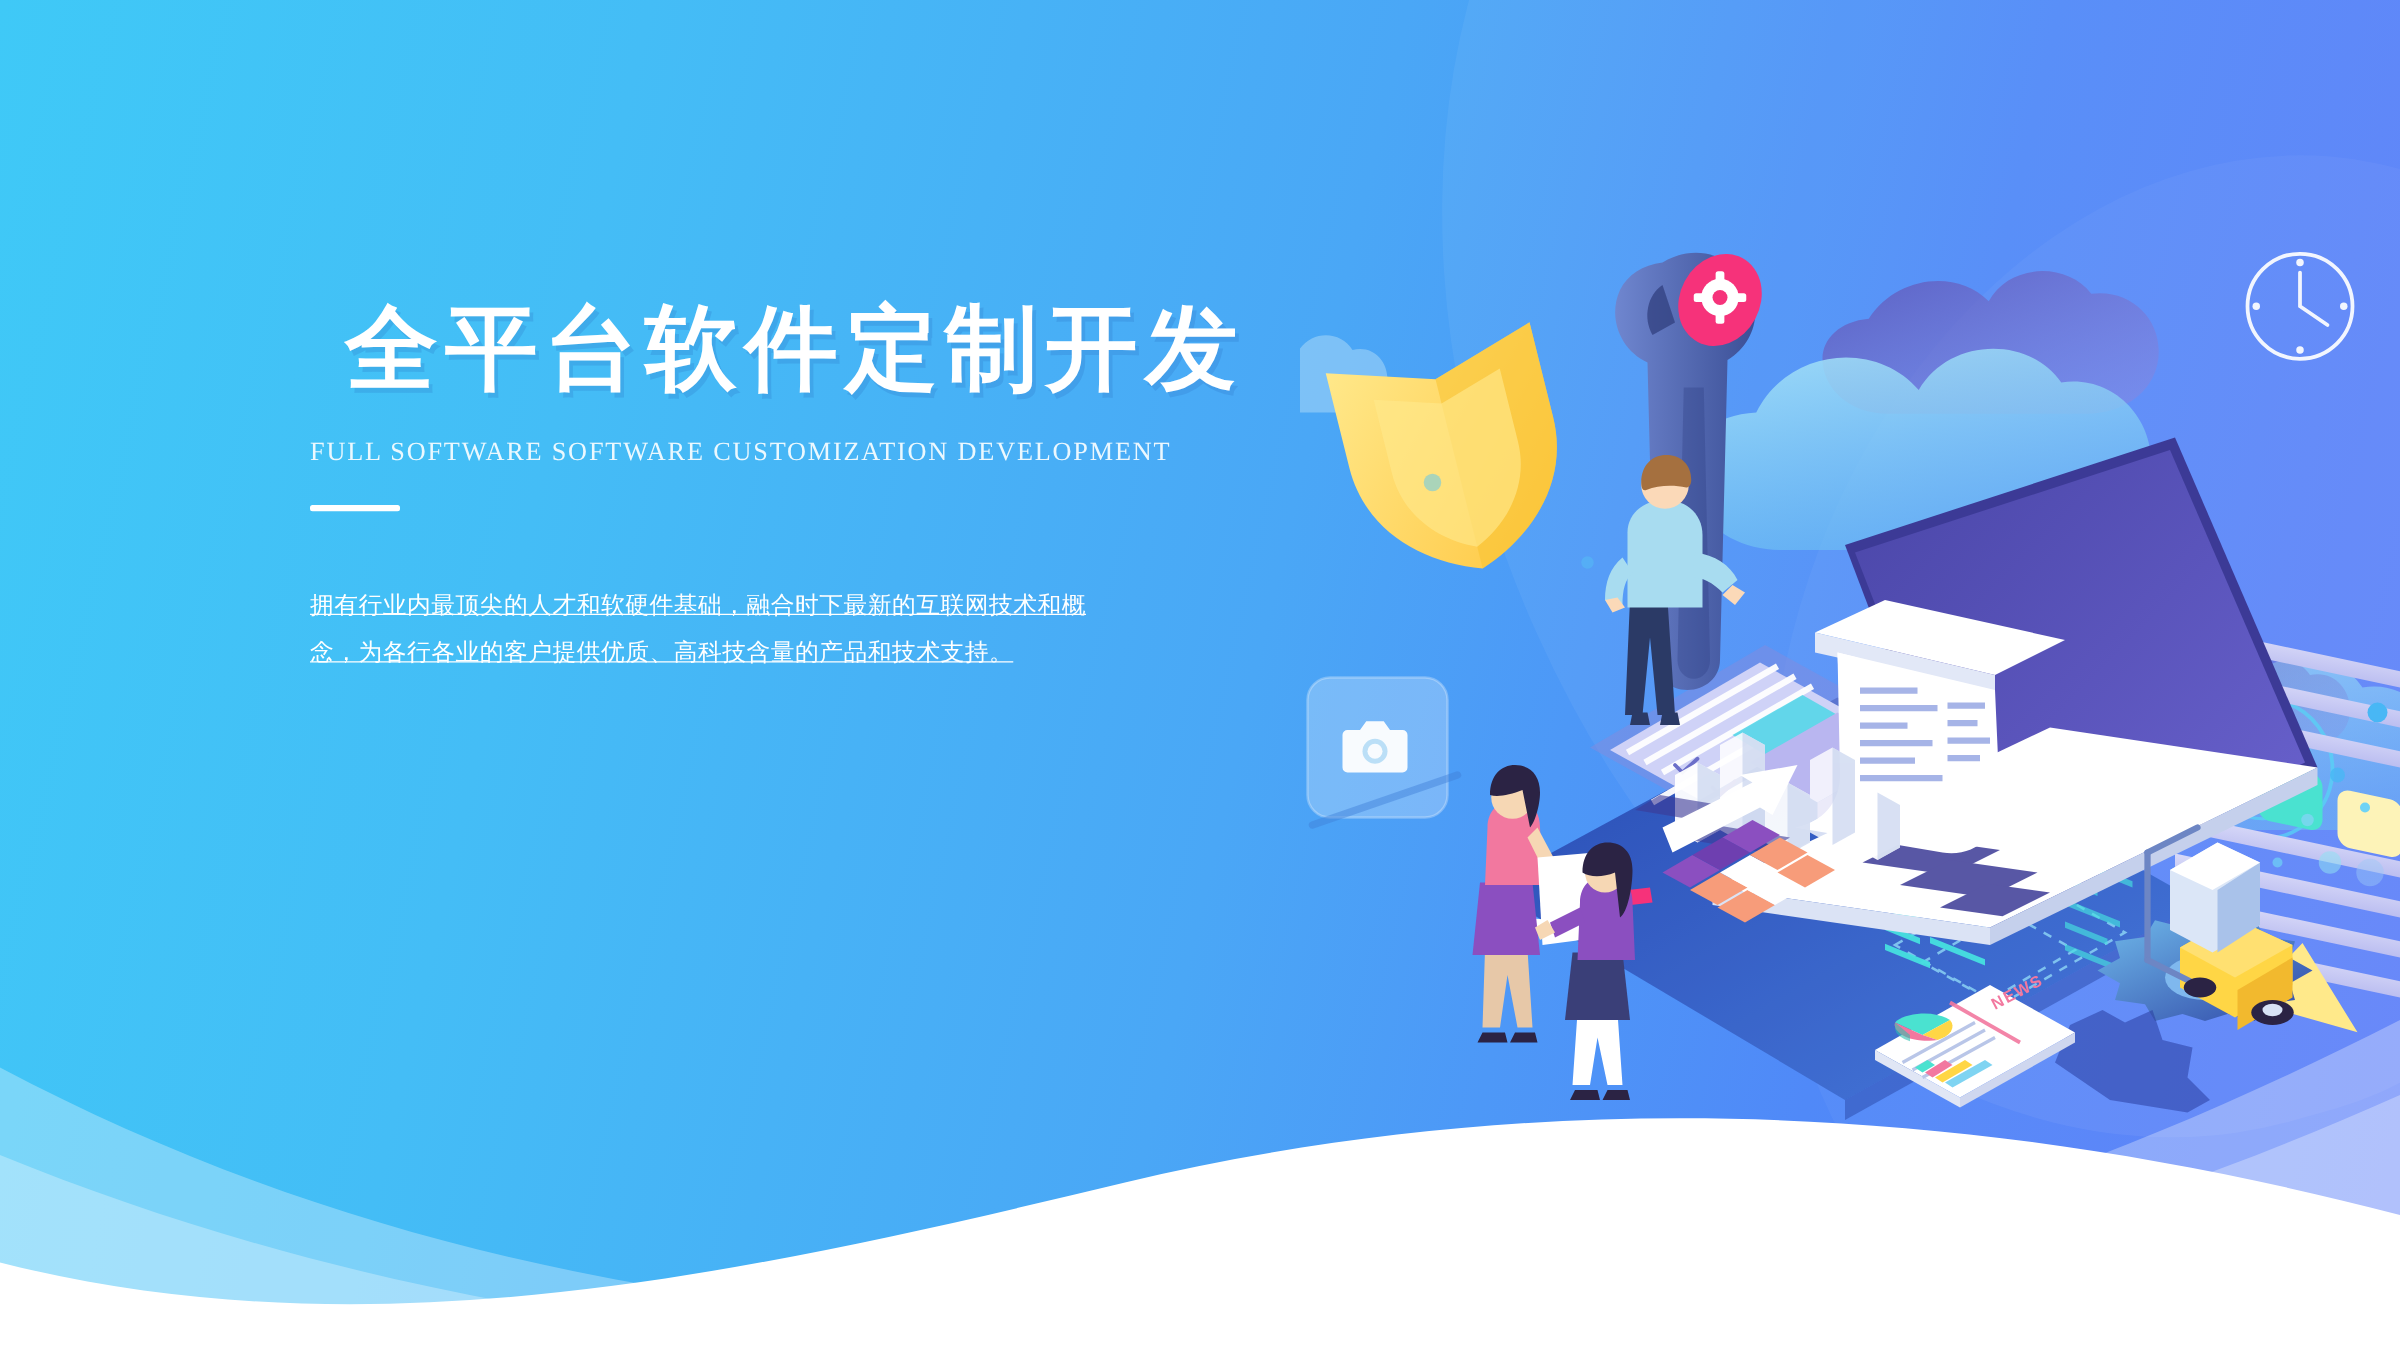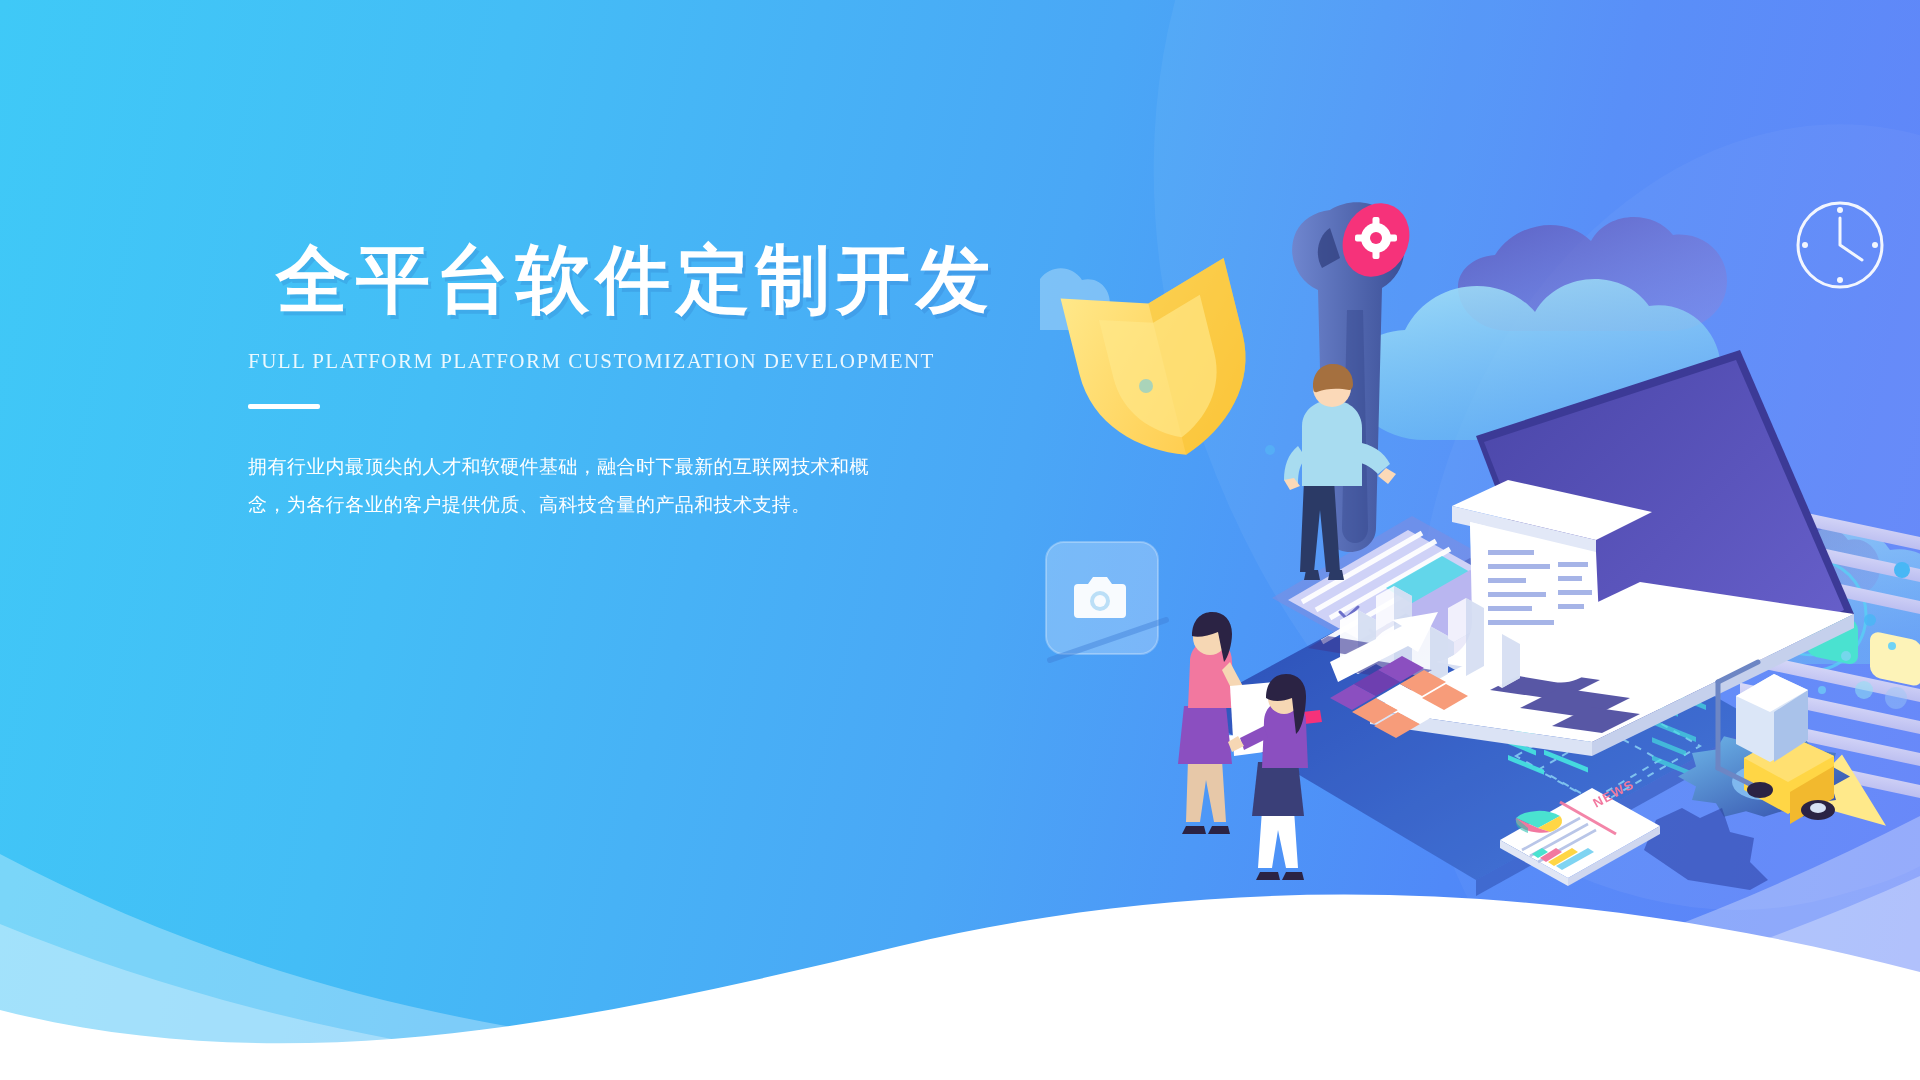--- a/index.html
+++ b/index.html
@@ -49,23 +49,23 @@
     margin-top:28px;
     font-family:"Liberation Serif", serif;
     font-size:21px; color:#f2fbff; letter-spacing:1.45px;
     white-space:nowrap; opacity:.96;
   }
   .rule {
     margin-top:30px; width:72px; height:5px;
     background:#ffffff; border-radius:2px;
   }
   .body-copy {
-    margin-top:38px; width:640px;
+    margin-top:56px; width:640px;
     font-family:"DejaVu Sans", sans-serif;
-    font-size:19px; line-height:2.0; color:#ffffff; letter-spacing:.4px;
+    font-size:19px; line-height:2.0; color:#ffffff; letter-spacing:.4px;text-decoration:underline;
   }
 
   
   .art { position:absolute; left:1040px; top:150px; width:880px; height:760px; }
   .art svg { display:block; }
 </style>
 </head>
 <body>
 
 <div class="banner">
@@ -446,21 +446,21 @@
         <circle cx="856" cy="548" r="11" fill="#9bc7f7" opacity=".45"></circle>
         <circle cx="782" cy="540" r="4" fill="#6fd3f5" opacity=".7"></circle>
         <circle cx="106" cy="236" r="7" fill="#55c6f5" opacity=".5"></circle>
         <circle cx="230" cy="300" r="5" fill="#55c6f5" opacity=".4"></circle>
       </g>
     </svg>
   </div>
 
   <div class="copy">
     <h1 class="title">全平台软件定制开发</h1>
-    <div class="subtitle">FULL PLATFORM PLATFORM CUSTOMIZATION DEVELOPMENT</div>
+    <div class="subtitle">FULL SOFTWARE SOFTWARE CUSTOMIZATION DEVELOPMENT</div>
     <div class="rule"></div>
     <p class="body-copy">拥有行业内最顶尖的人才和软硬件基础，融合时下最新的互联网技术和概念，为各行各业的客户提供优质、高科技含量的产品和技术支持。</p>
   </div>
 
   <div class="wave-layer">
     <svg width="1920" height="330" viewBox="0 0 1920 330" preserveAspectRatio="none" xmlns="http://www.w3.org/2000/svg">
       <path d="M0 104 C 250 236, 520 300, 860 312 C 1230 324, 1560 250, 1920 66 L1920 330 L0 330 Z" fill="#ffffff" opacity=".30"></path>
       <path d="M0 174 C 260 280, 540 330, 880 336 C 1240 342, 1580 278, 1920 126 L1920 330 L0 330 Z" fill="#ffffff" opacity=".30"></path>
       <path d="M0 260 C 300 336, 600 268, 900 196 C 1220 120, 1560 128, 1920 222 L1920 330 L0 330 Z" fill="#ffffff"></path>
     </svg>

